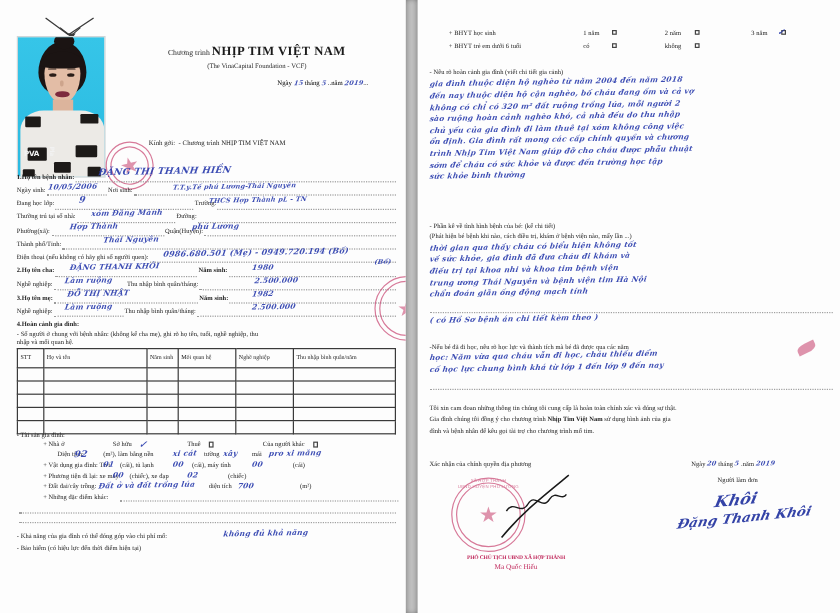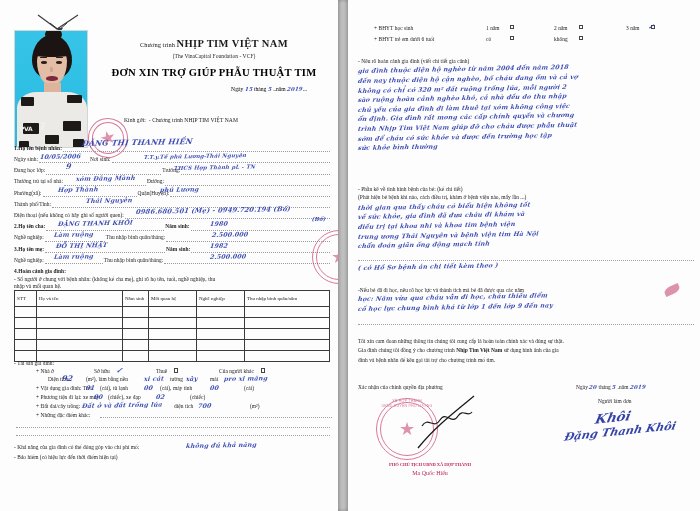--- a/index.html
+++ b/index.html
@@ -170,21 +170,20 @@
       <div class="ph-txt" style="left:5px;top:94px;">PVA</div>
       <div class="ph-txt" style="left:24px;top:92px;transform:rotate(90deg);font-size:5px;">Pla</div>
     </div>
 
     <div class="hdr">
       <div class="l1 pt">
         <span>Chương trình</span>
         <b>NHỊP TIM VIỆT NAM</b>
       </div>
       <div class="l2">(The VinaCapital Foundation - VCF)</div>
-      <div class="l3">ĐƠN XIN TRỢ GIÚP PHẪU THUẬT TIM</div>
       <div class="l4">
         <span>Ngày</span>
         <span class="hw sm" style="display:inline-block">15</span>
         <span>tháng</span>
         <span class="hw sm" style="display:inline-block">5</span>
         ..<span>năm</span>
         <span class="hw sm" style="display:inline-block">2019</span>...
       </div>
     </div>
 

